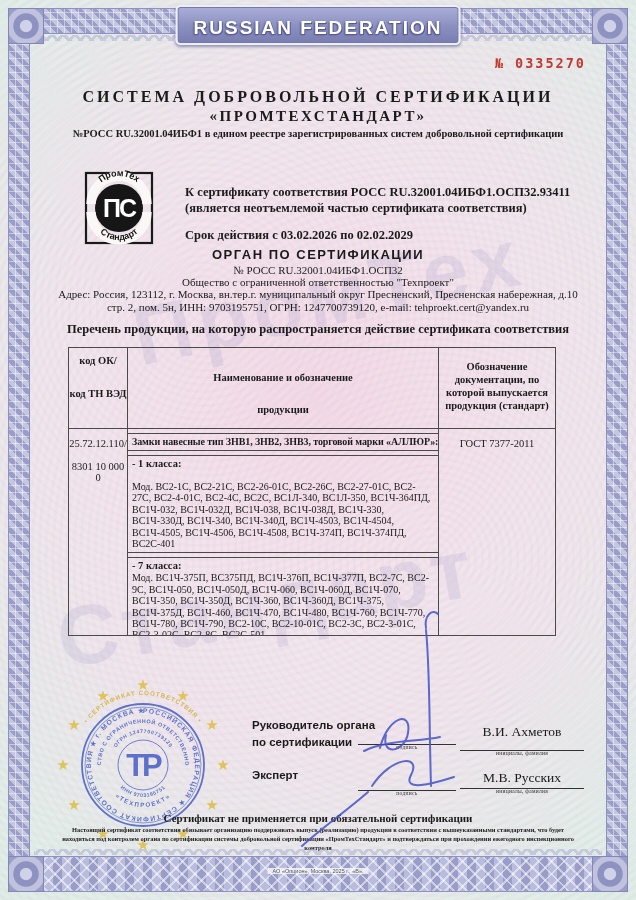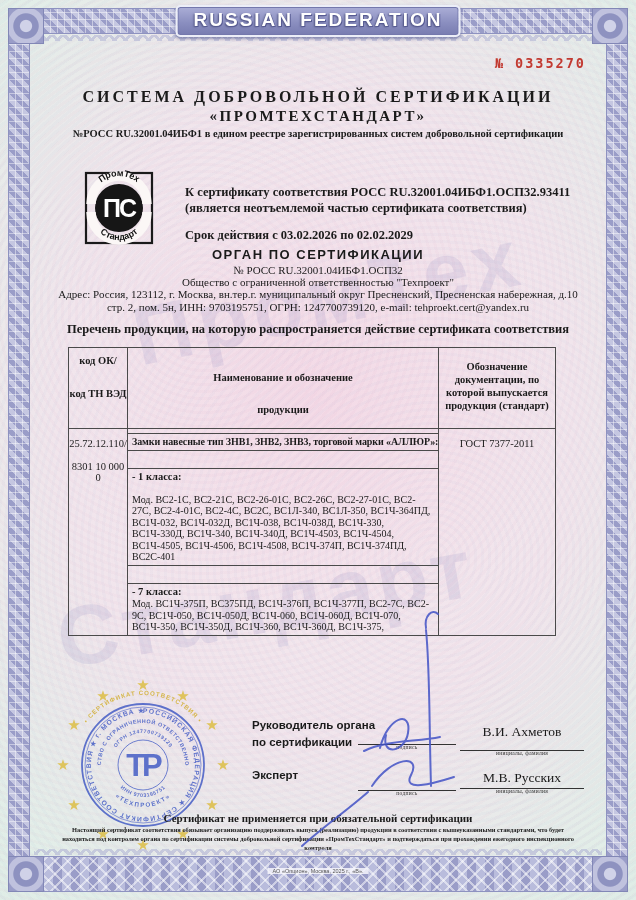--- a/index.html
+++ b/index.html
@@ -44,21 +44,21 @@
   .chevron{position:absolute;left:34px;right:34px;height:6px;z-index:3;opacity:.55;
     background:repeating-linear-gradient(-45deg,#aeb1d4 0 3px,transparent 3px 8px),
                repeating-linear-gradient(45deg,#aeb1d4 0 3px,transparent 3px 8px);}
   .chevron.t{top:35px}.chevron.b{bottom:45px}
   
   .banner{
     position:absolute;z-index:5;top:5px;left:50%;transform:translateX(-50%);
     background:linear-gradient(180deg,#abaed7 0%,#8b8fc0 55%,#787cb0 100%);
     border:2px solid #eceef8;border-radius:5px;
     box-shadow:0 2px 3px rgba(80,85,140,.55), inset 0 0 0 1px #7478ac;
-    padding:2px 16px 4px;
+    padding:10px 16px 4px;
     color:#fff;font-family:"Liberation Sans",sans-serif;font-weight:bold;
     font-size:19px;letter-spacing:2px;white-space:nowrap;
     text-shadow:1px 1px 0 #565a92, -1px 1px 2px rgba(60,64,110,.8);
   }
   .cert-number{
     position:absolute;z-index:2;top:55px;right:50px;
     font-family:"DejaVu Sans Mono",monospace;font-weight:bold;
     font-size:13.5px;letter-spacing:2px;color:#c23a31;
   }
   
@@ -81,21 +81,21 @@
        border:1px solid #4a4a4a;display:flex;flex-direction:column;font-size:10.5px;}
   .tbl-head{display:flex;height:80px;border-bottom:1px solid #4a4a4a;font-weight:bold;text-align:center;}
   .tbl-body{display:flex;flex:1;overflow:hidden;}
   .c1{width:59px;border-right:1px solid #4a4a4a;box-sizing:border-box;}
   .c2{width:311px;border-right:1px solid #4a4a4a;box-sizing:border-box;}
   .c3{flex:1;}
   .h-c1 .l1{margin-top:7px;} .h-c1 .l2{margin-top:22px;}
   .h-c2 .l1{margin-top:24px;} .h-c2 .l2{margin-top:21px;}
   .h-c3{padding:12px 6px 0;line-height:1.25;}
   .b-c1{text-align:center;} .b-c1 .code1{margin-top:9px;} .b-c1 .code2{margin-top:12px;}
-  .blk{border:1px solid #4a4a4a;margin:17px -1px;padding:2px 4px 3px;box-sizing:content-box;}
+  .blk{border:1px solid #4a4a4a;margin:4px -1px;padding:2px 4px 3px;box-sizing:content-box;}
   .blkA{margin-top:4px;font-weight:bold;font-size:10px;white-space:nowrap;overflow:hidden;letter-spacing:-.1px;}
   .blkB{margin-top:0;}
   .blkC{margin-top:3px;}
   .blk .lbl{font-weight:bold;font-size:10.5px;}
   .blk .models{font-size:10px;line-height:1.14;margin-top:1px;}
   .blkB .models{margin-top:12px;}
   .b-c3{text-align:center;padding-top:9px;font-size:10.5px;}
   
   .sig-label{position:absolute;z-index:2;left:252px;font-family:"Liberation Sans",sans-serif;font-weight:bold;font-size:11.5px;}
   .role1a{top:719px}.role1b{top:736px}.role2{top:769px}

